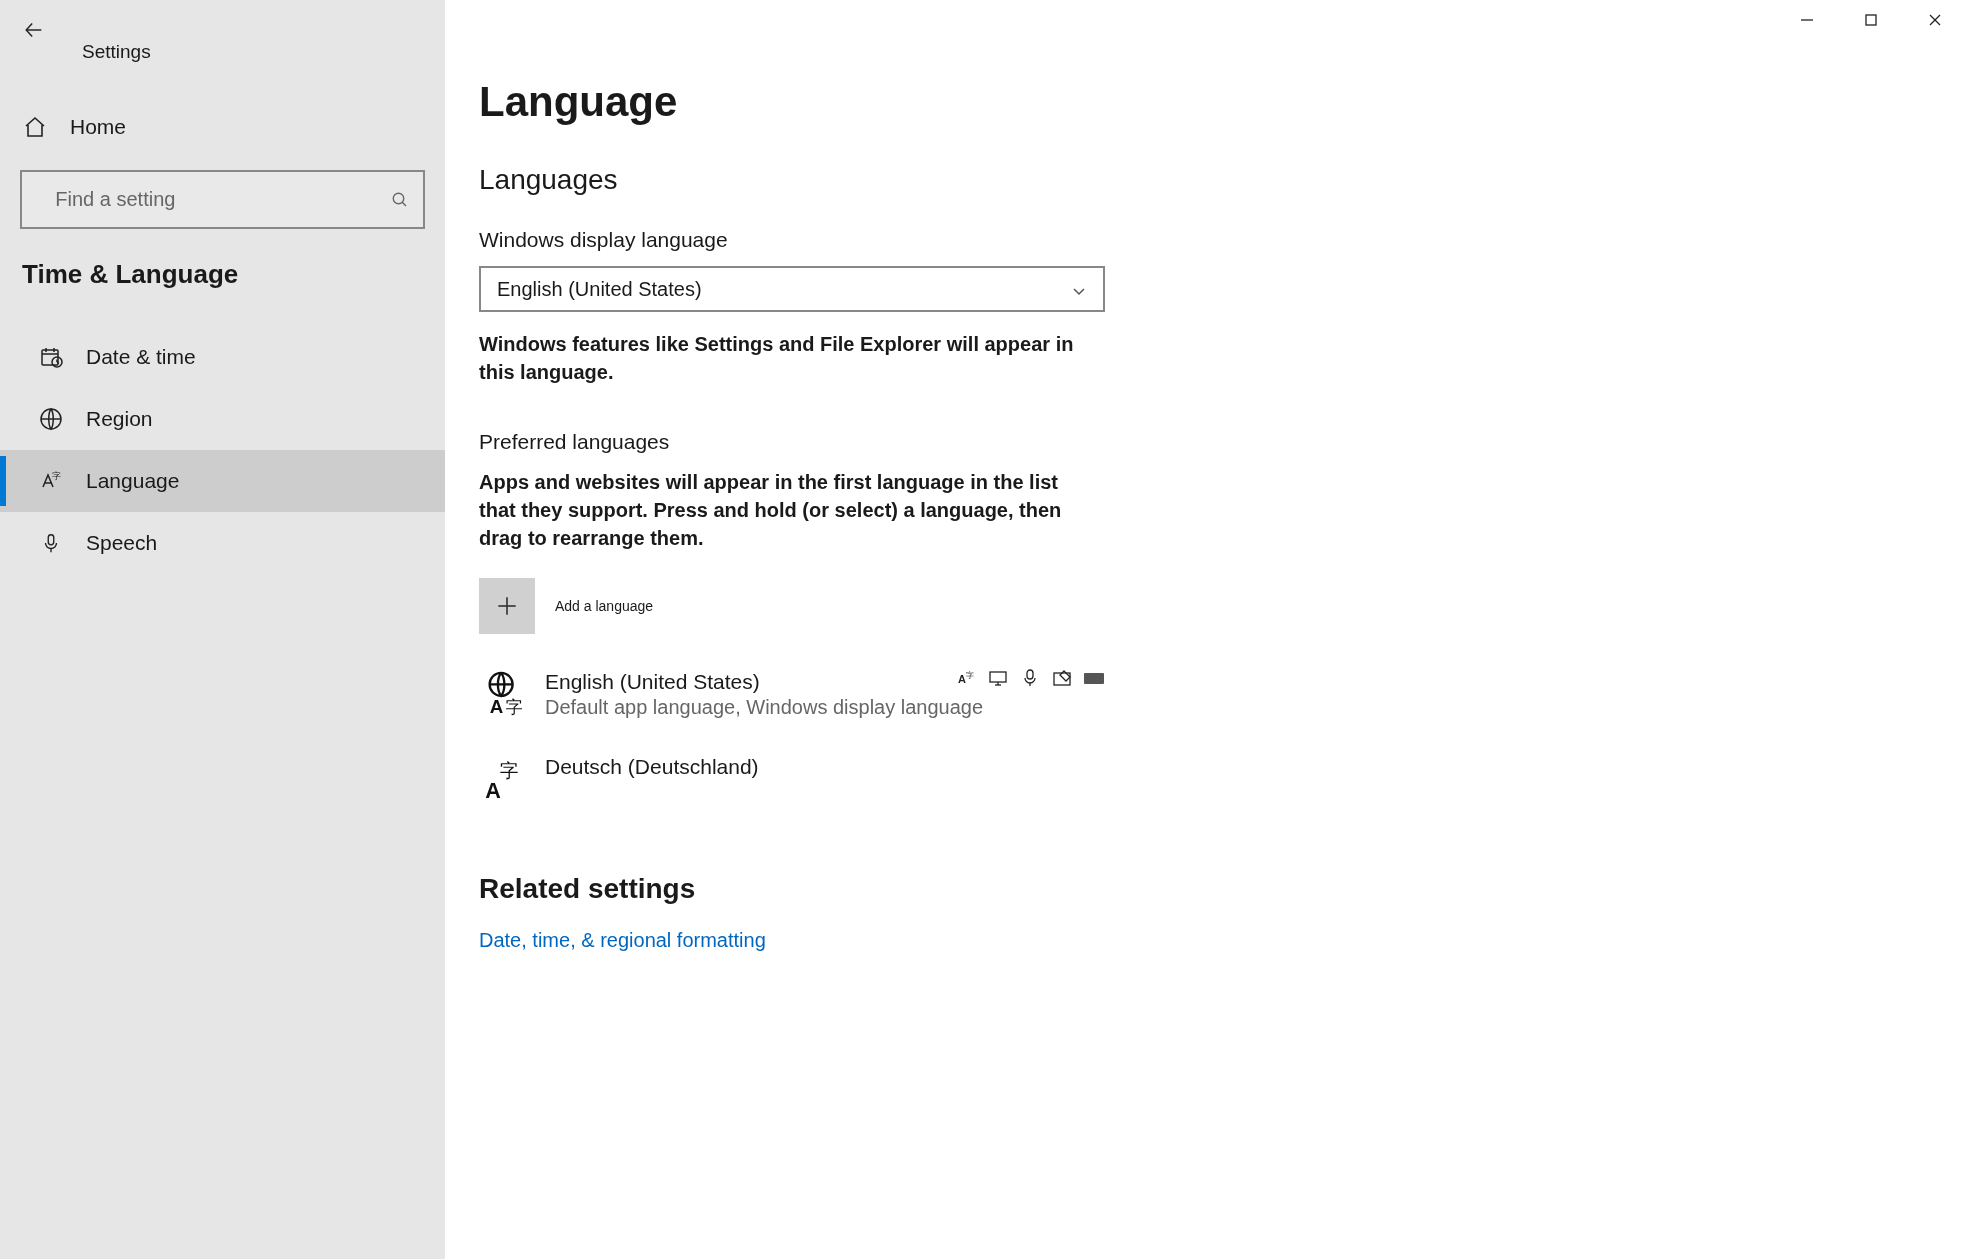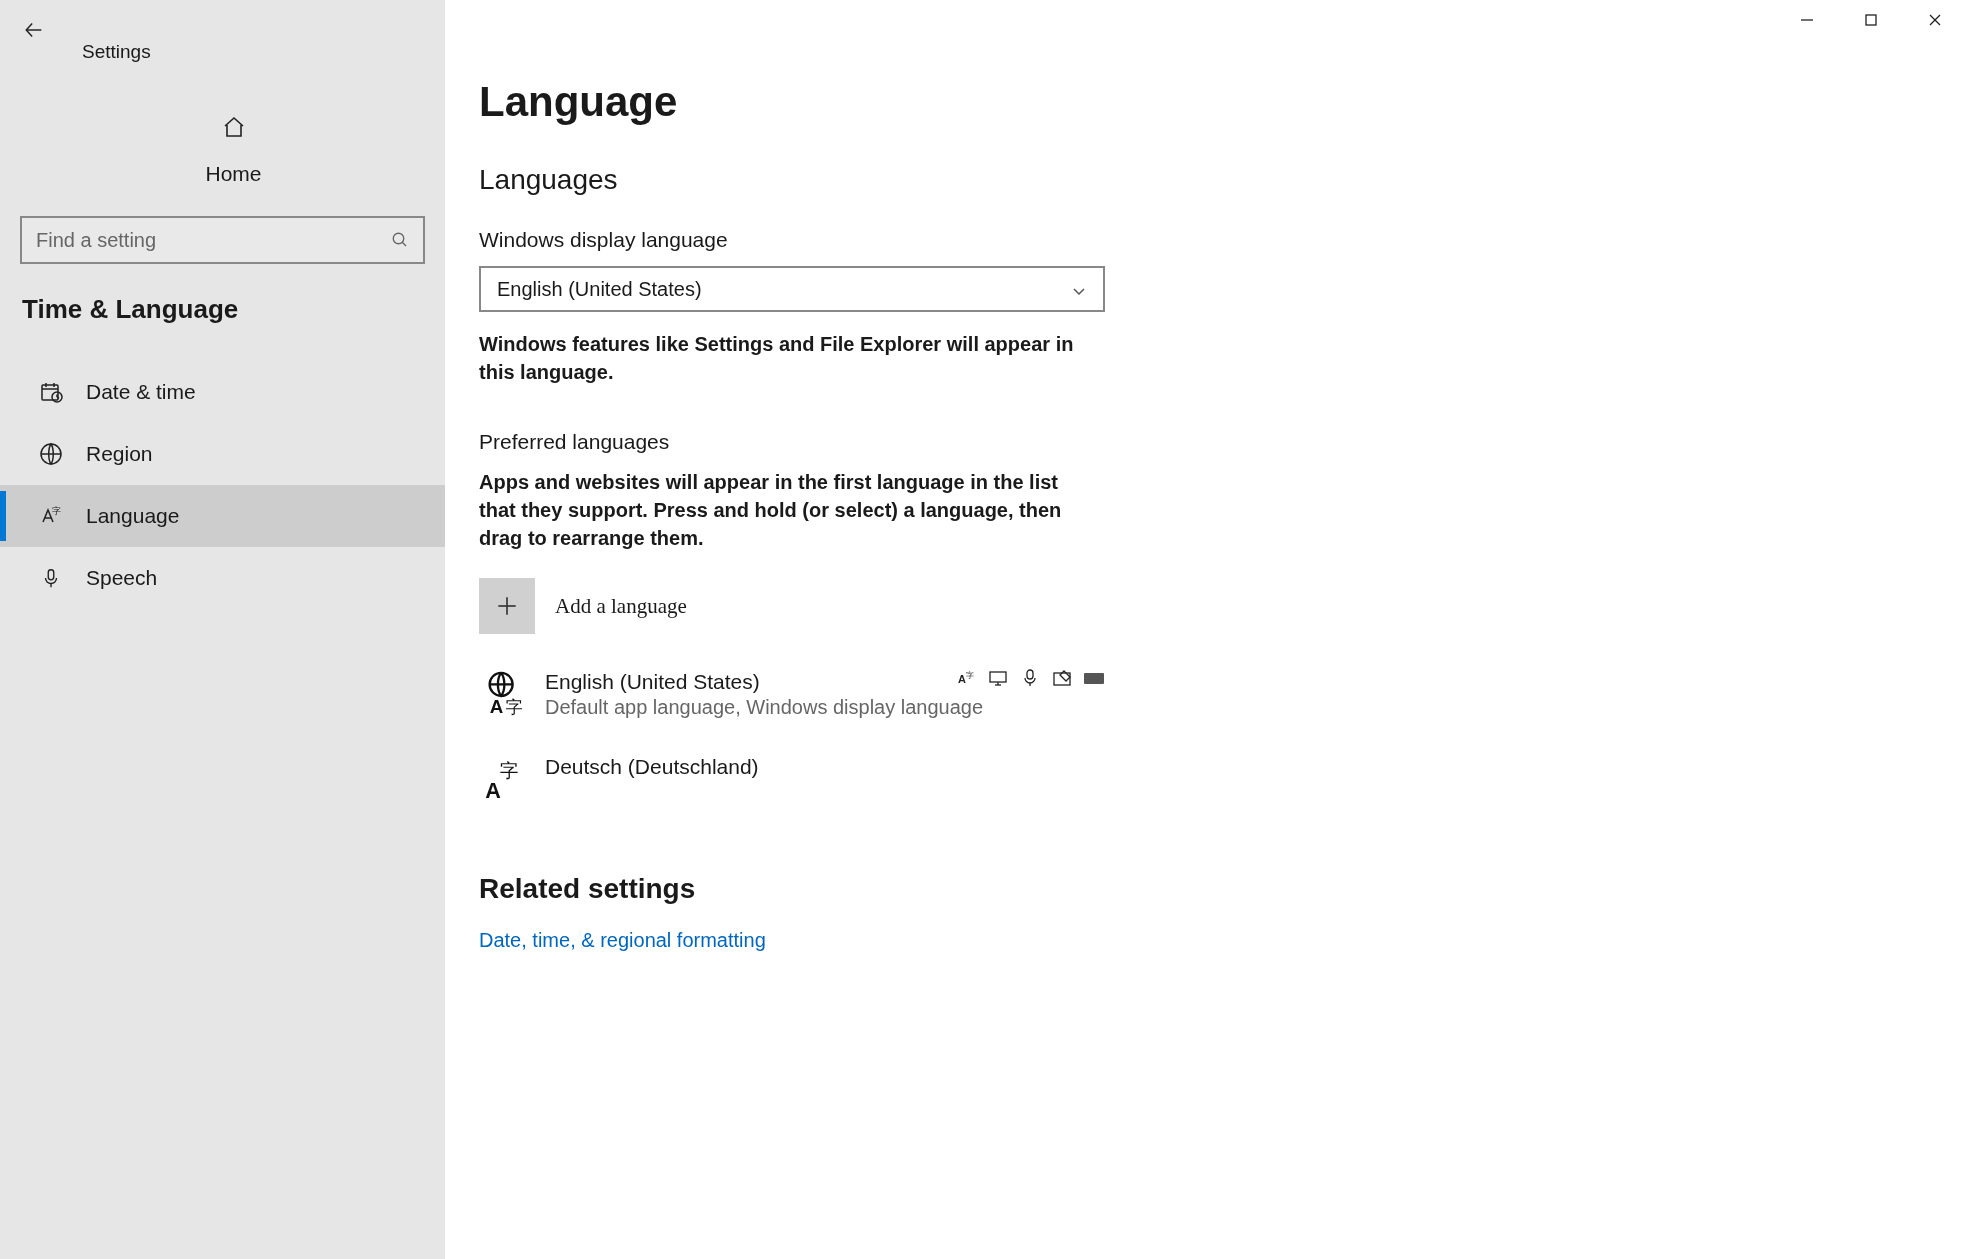--- a/index.html
+++ b/index.html
@@ -38,35 +38,34 @@
     display: flex; align-items: center; justify-content: center;
     cursor: pointer;
   }
   .app-title { font-size: 19px; font-weight: 400; margin-top: 44px; }
   .home-row {
     display: flex; align-items: center;
     gap: 22px;
     padding: 14px 0 14px 22px;
     margin-top: 48px;
     cursor: pointer;
-    flex-direction: column;
   }
   .home-row .icon { width: 26px; height: 26px; display:flex; align-items:center; justify-content:center;}
   .home-row span.label { font-size: 21px; }
 
   .search-wrap {
     margin: 16px 20px 0 20px;
   }
   .search-box {
     display: flex;
     align-items: center;
-    justify-content: space-between;
+    justify-content: flex-end;
     border: 2px solid #888;
     background: #e9e9e9;
-    height: 48px;
+    height: 59px;
     padding: 0 14px;
   }
   .search-box input {
     border: none;
     background: transparent;
     outline: none;
     font-size: 20px;
     width: 90%;
     color: #555;
   }
@@ -155,21 +154,21 @@
     gap: 20px;
     margin-top: 26px;
     cursor: pointer;
   }
   .add-lang .plus-box {
     width: 56px; height: 56px;
     background: #d0d0d0;
     display: flex; align-items: center; justify-content: center;
   }
   .add-lang .plus-box svg { width:26px; height:26px; }
-  .add-lang .label { font-size: 21px; font-family: Liberation Serif, serif; }
+  .add-lang .label { font-size: 14px; }
 
   .lang-item {
     display: flex;
     align-items: flex-start;
     margin-top: 34px;
     width: 626px;
     cursor: pointer;
     position: relative;
   }
   .lang-item .lang-icon {

